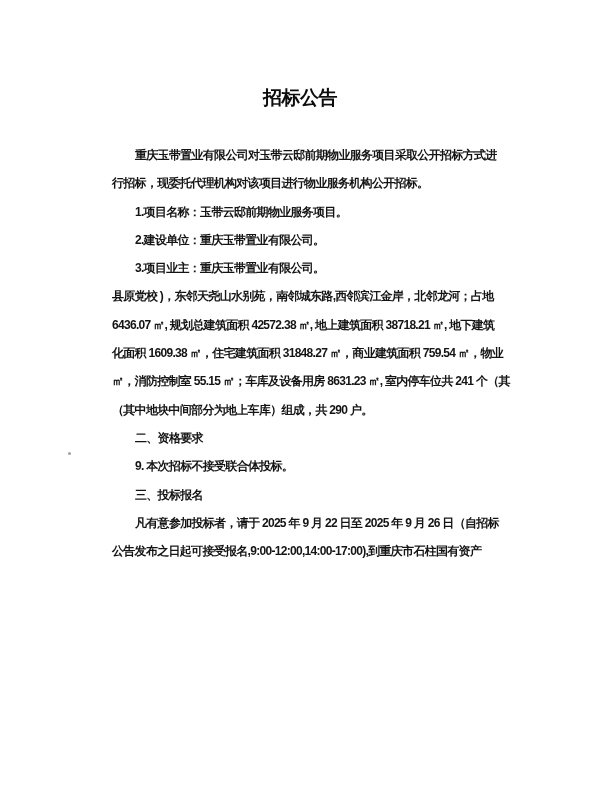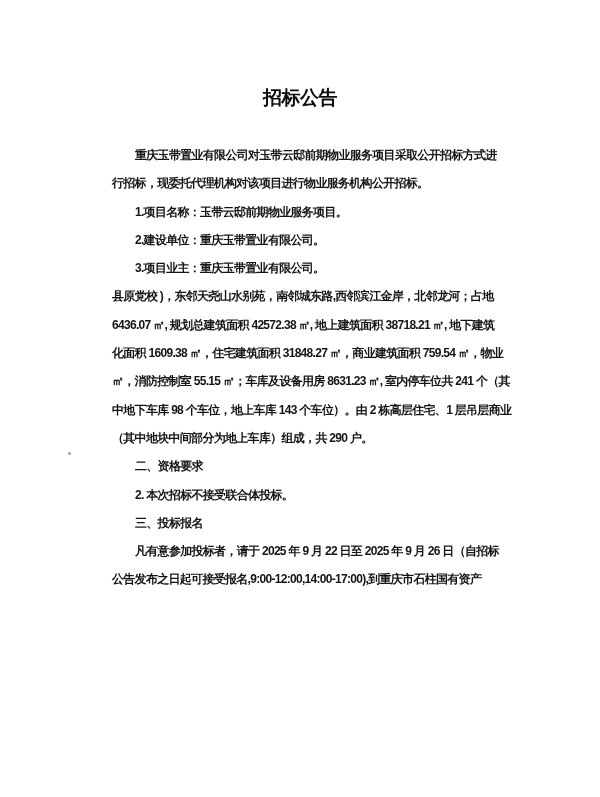--- a/index.html
+++ b/index.html
@@ -60,24 +60,23 @@
   <div class="content">
     <div class="line indent">重庆玉带置业有限公司对玉带云邸前期物业服务项目采取公开招标方式进</div>
     <div class="line">行招标，现委托代理机构对该项目进行物业服务机构公开招标。</div>
     <div class="line indent">1.项目名称：玉带云邸前期物业服务项目。</div>
     <div class="line indent">2.建设单位：重庆玉带置业有限公司。</div>
     <div class="line indent">3.项目业主：重庆玉带置业有限公司。</div>
     <div class="line">县原党校 )，东邻天尧山水别苑，南邻城东路,西邻滨江金岸，北邻龙河；占地</div>
     <div class="line">6436.07 ㎡, 规划总建筑面积 42572.38 ㎡, 地上建筑面积 38718.21 ㎡, 地下建筑</div>
     <div class="line">化面积 1609.38 ㎡，住宅建筑面积 31848.27 ㎡，商业建筑面积 759.54 ㎡，物业</div>
     <div class="line">㎡，消防控制室 55.15 ㎡；车库及设备用房 8631.23 ㎡, 室内停车位共 241 个（其</div>
-    <div class="line">中地下车库 98 个车位，地上车库 143 个车位）。由 2 栋高层住宅、1 层吊层商业</div>
     <div class="line">（其中地块中间部分为地上车库）组成，共 290 户。</div>
     <div class="line indent">二、资格要求</div>
-    <div class="line indent">2.  本次招标不接受联合体投标。</div>
+    <div class="line indent">9.  本次招标不接受联合体投标。</div>
     <div class="line indent">三、投标报名</div>
     <div class="line indent">凡有意参加投标者，请于 2025 年 9 月 22 日至 2025 年 9 月 26 日（自招标</div>
     <div class="line">公告发布之日起可接受报名,9:00-12:00,14:00-17:00),到重庆市石柱国有资产</div>
   </div>
 
   <div class="speck"></div>
 
 </div>
 
 </body></html>

